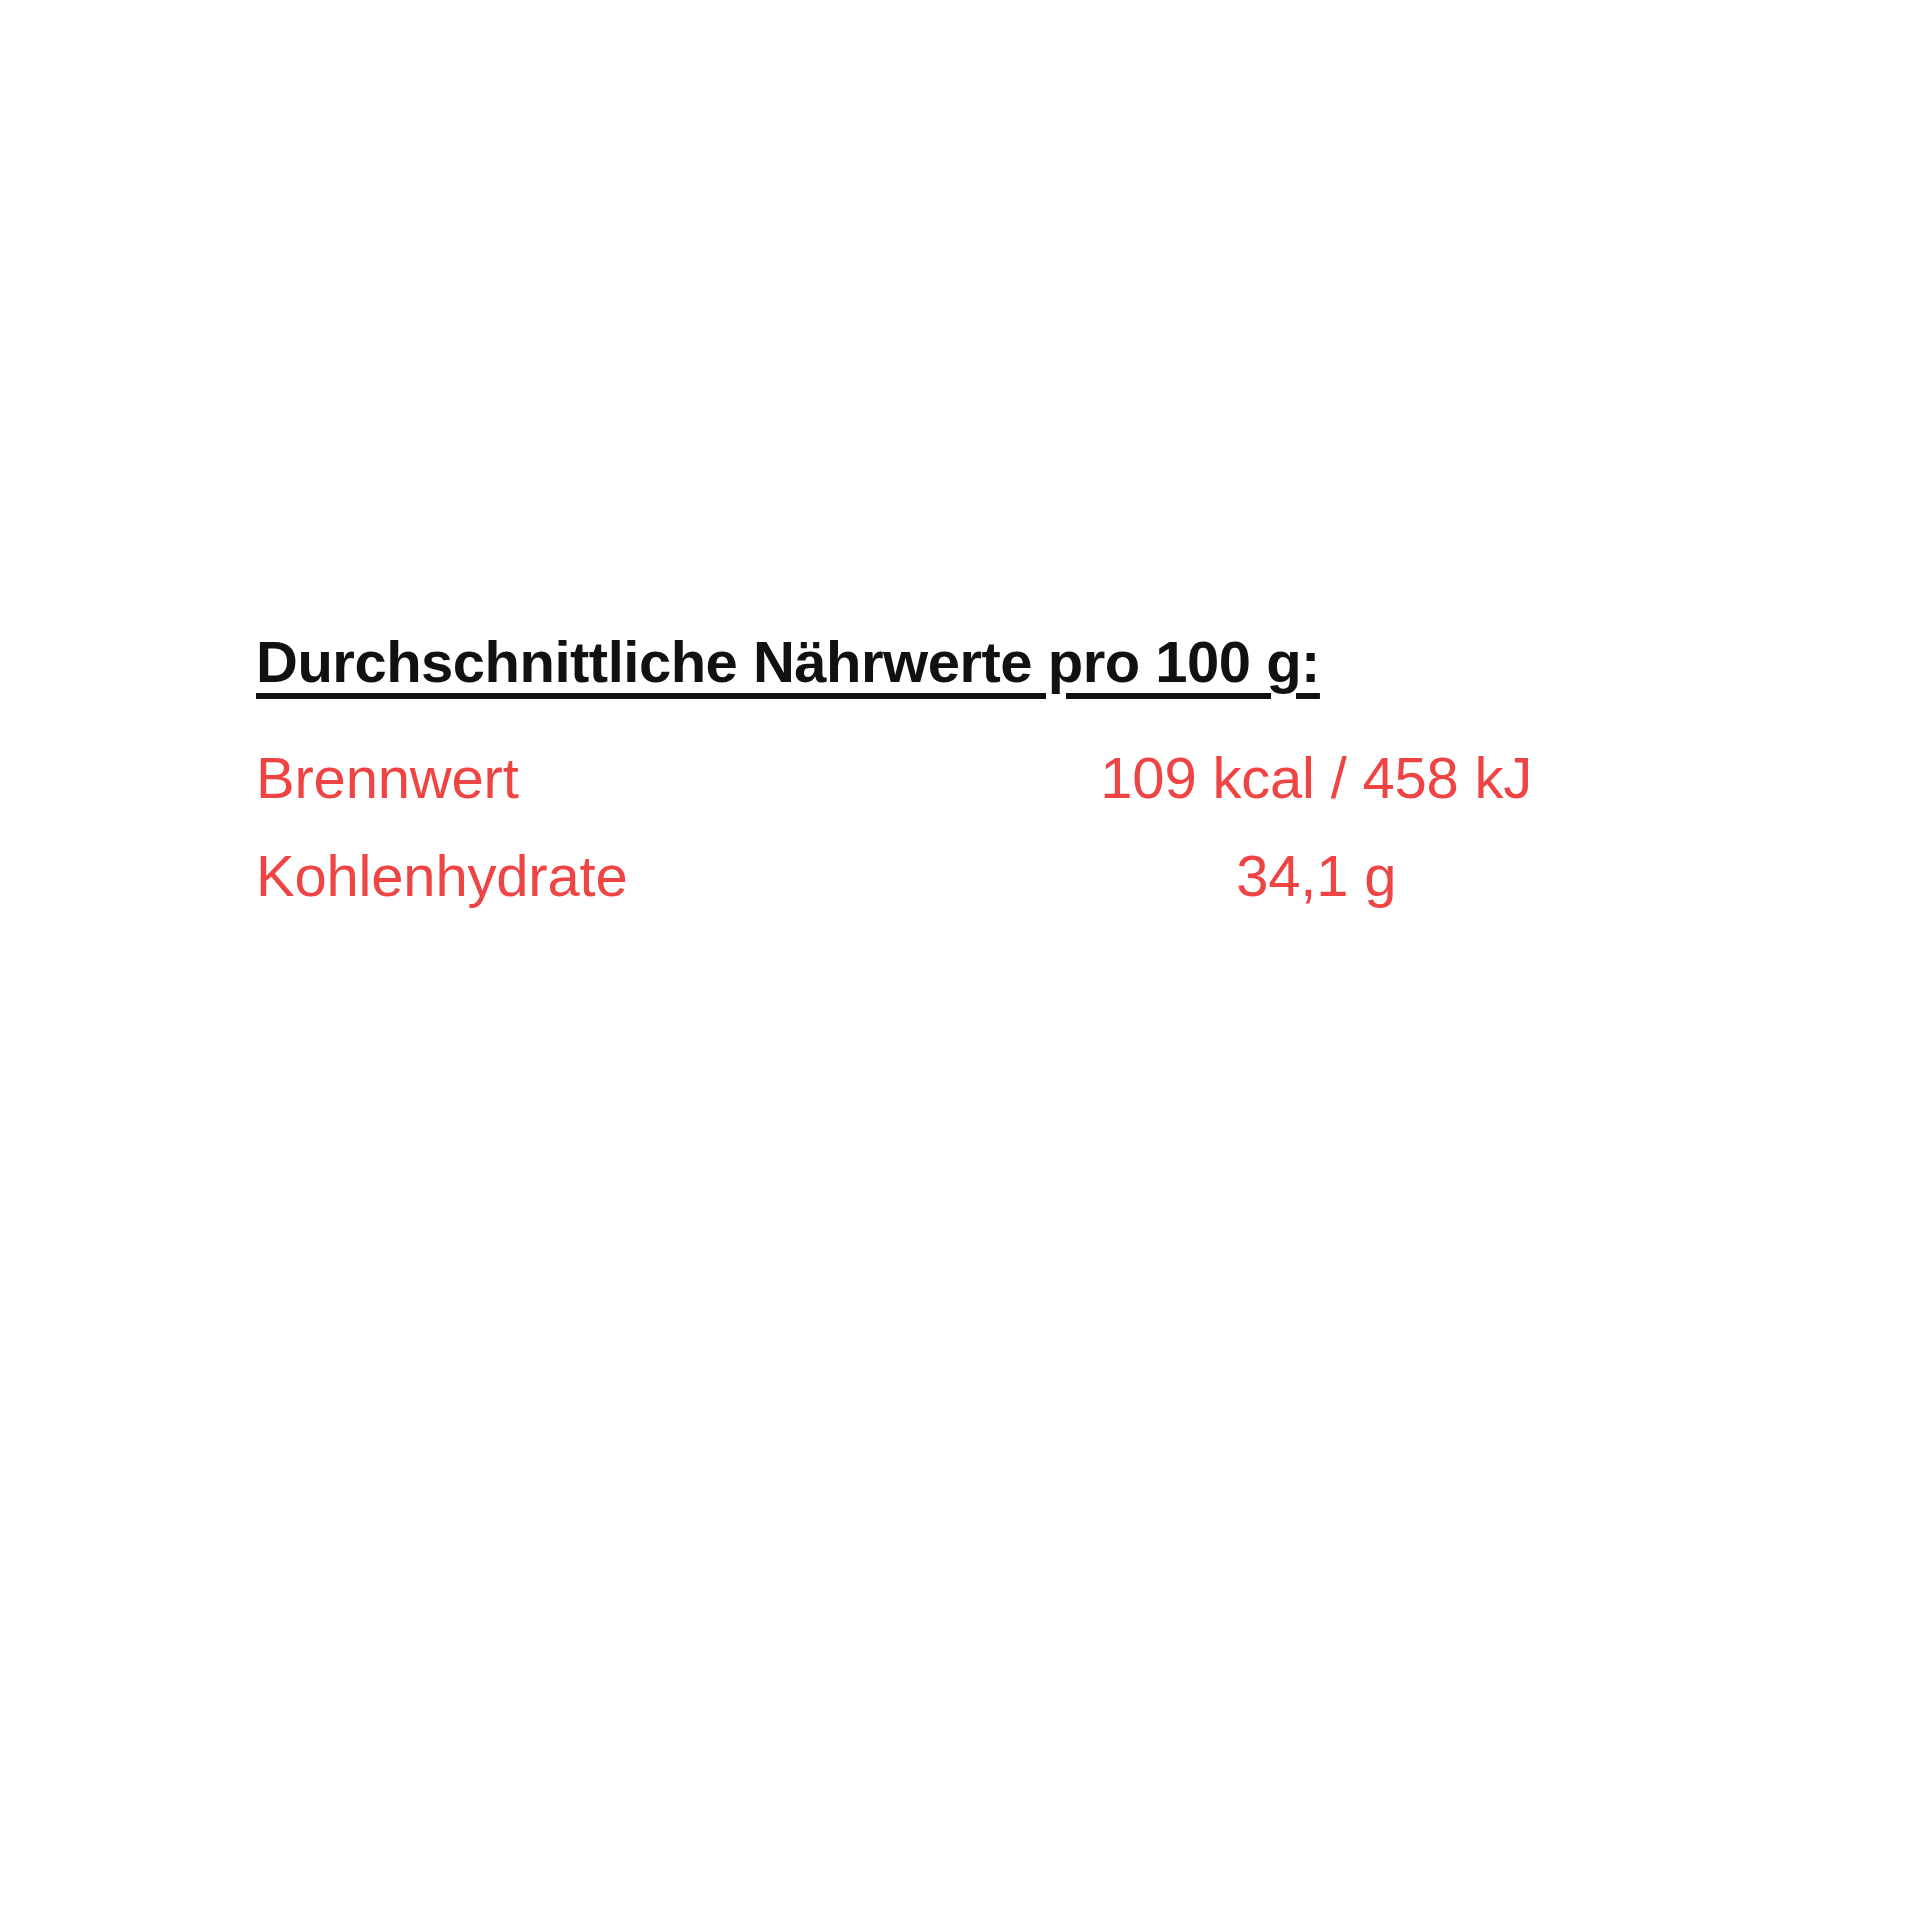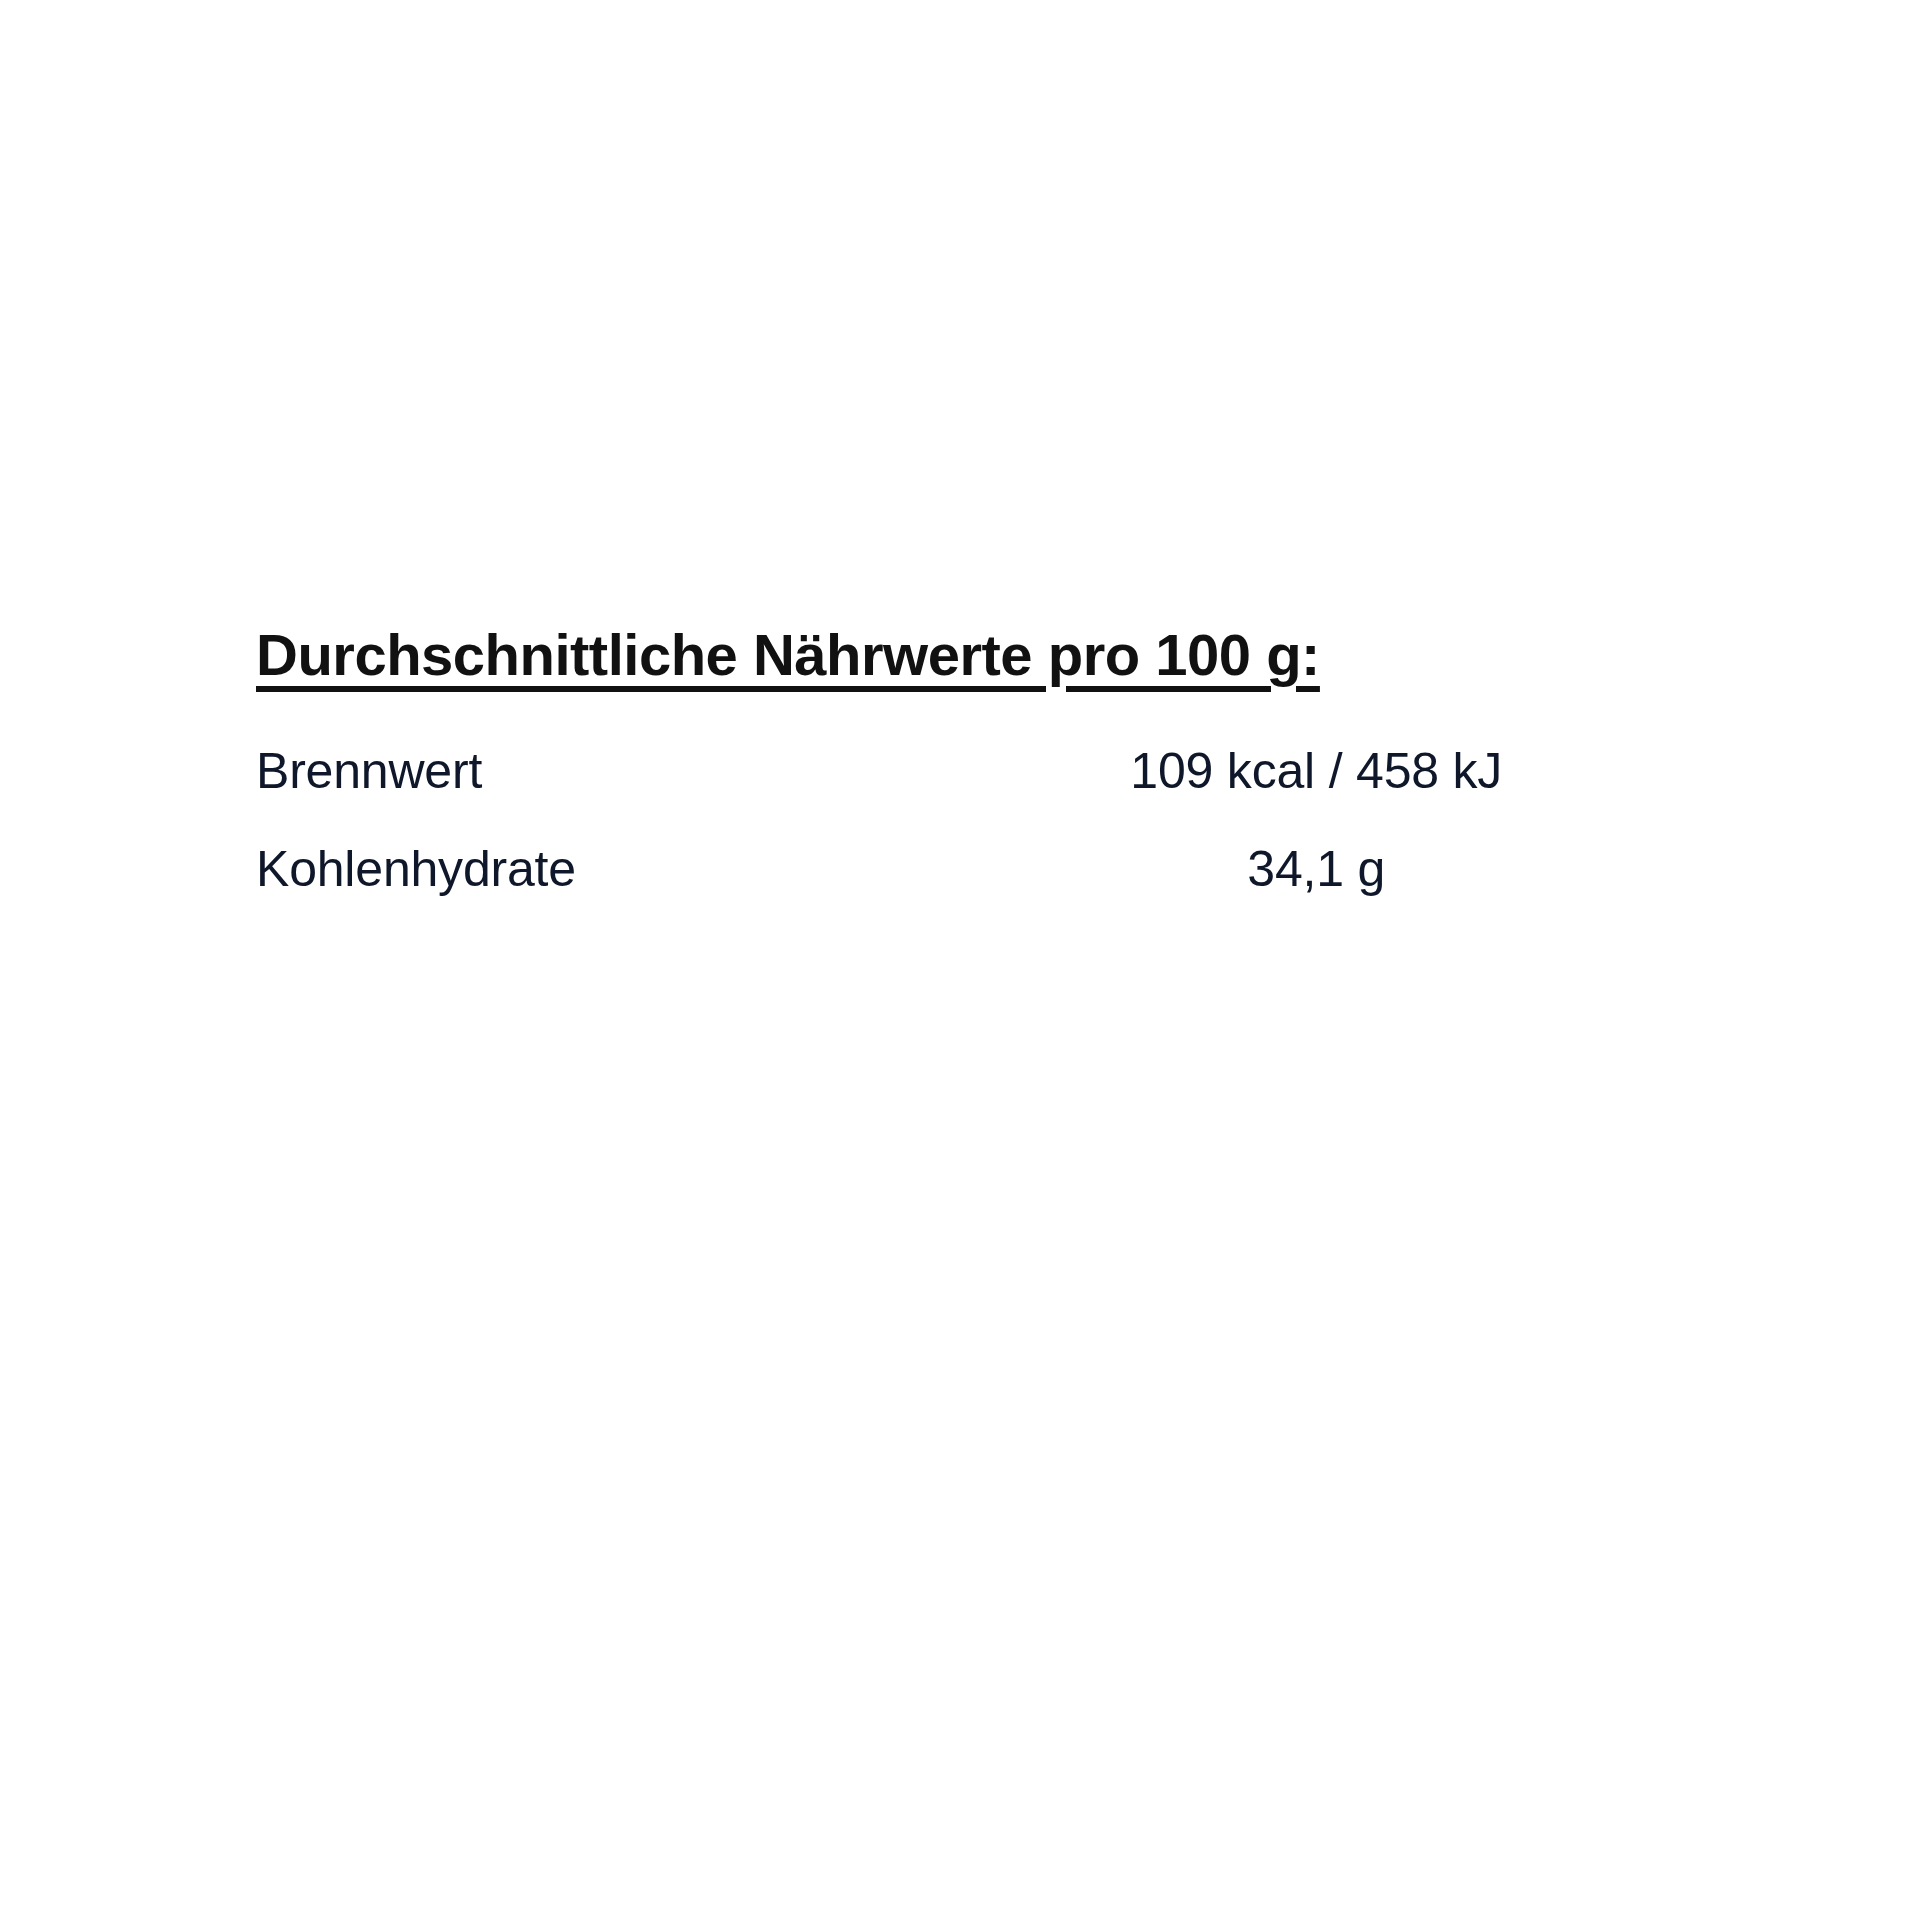--- a/index.html
+++ b/index.html
@@ -26,38 +26,38 @@
 
   .panel-title {
     font-size: 58px;
     font-weight: 700;
     letter-spacing: -0.5px;
     color: #111111;
     text-decoration: underline;
     text-decoration-thickness: 5.6px;
     text-underline-offset: 11.3px;
     white-space: nowrap;
-    margin: 0 0 34px 0;
+    margin: 7px 0 34px 0;
   }
 
   .nutrition-table {
     width: 1450px;
     border-collapse: collapse;
   }
 
   .nutrition-table tr {
     height: 98px;
   }
 
   .nutrition-table td {
     padding: 0;
     vertical-align: middle;
-    font-size: 50px;
+    font-size: 58px;
     font-weight: 400;
-    color: #0f172a;
+    color: #ef4444;
     line-height: 1.05;
     letter-spacing: -0.2px;
   }
 
   .nutrient-label {
     text-align: left;
     white-space: nowrap;
   }
 
   .nutrient-value {

